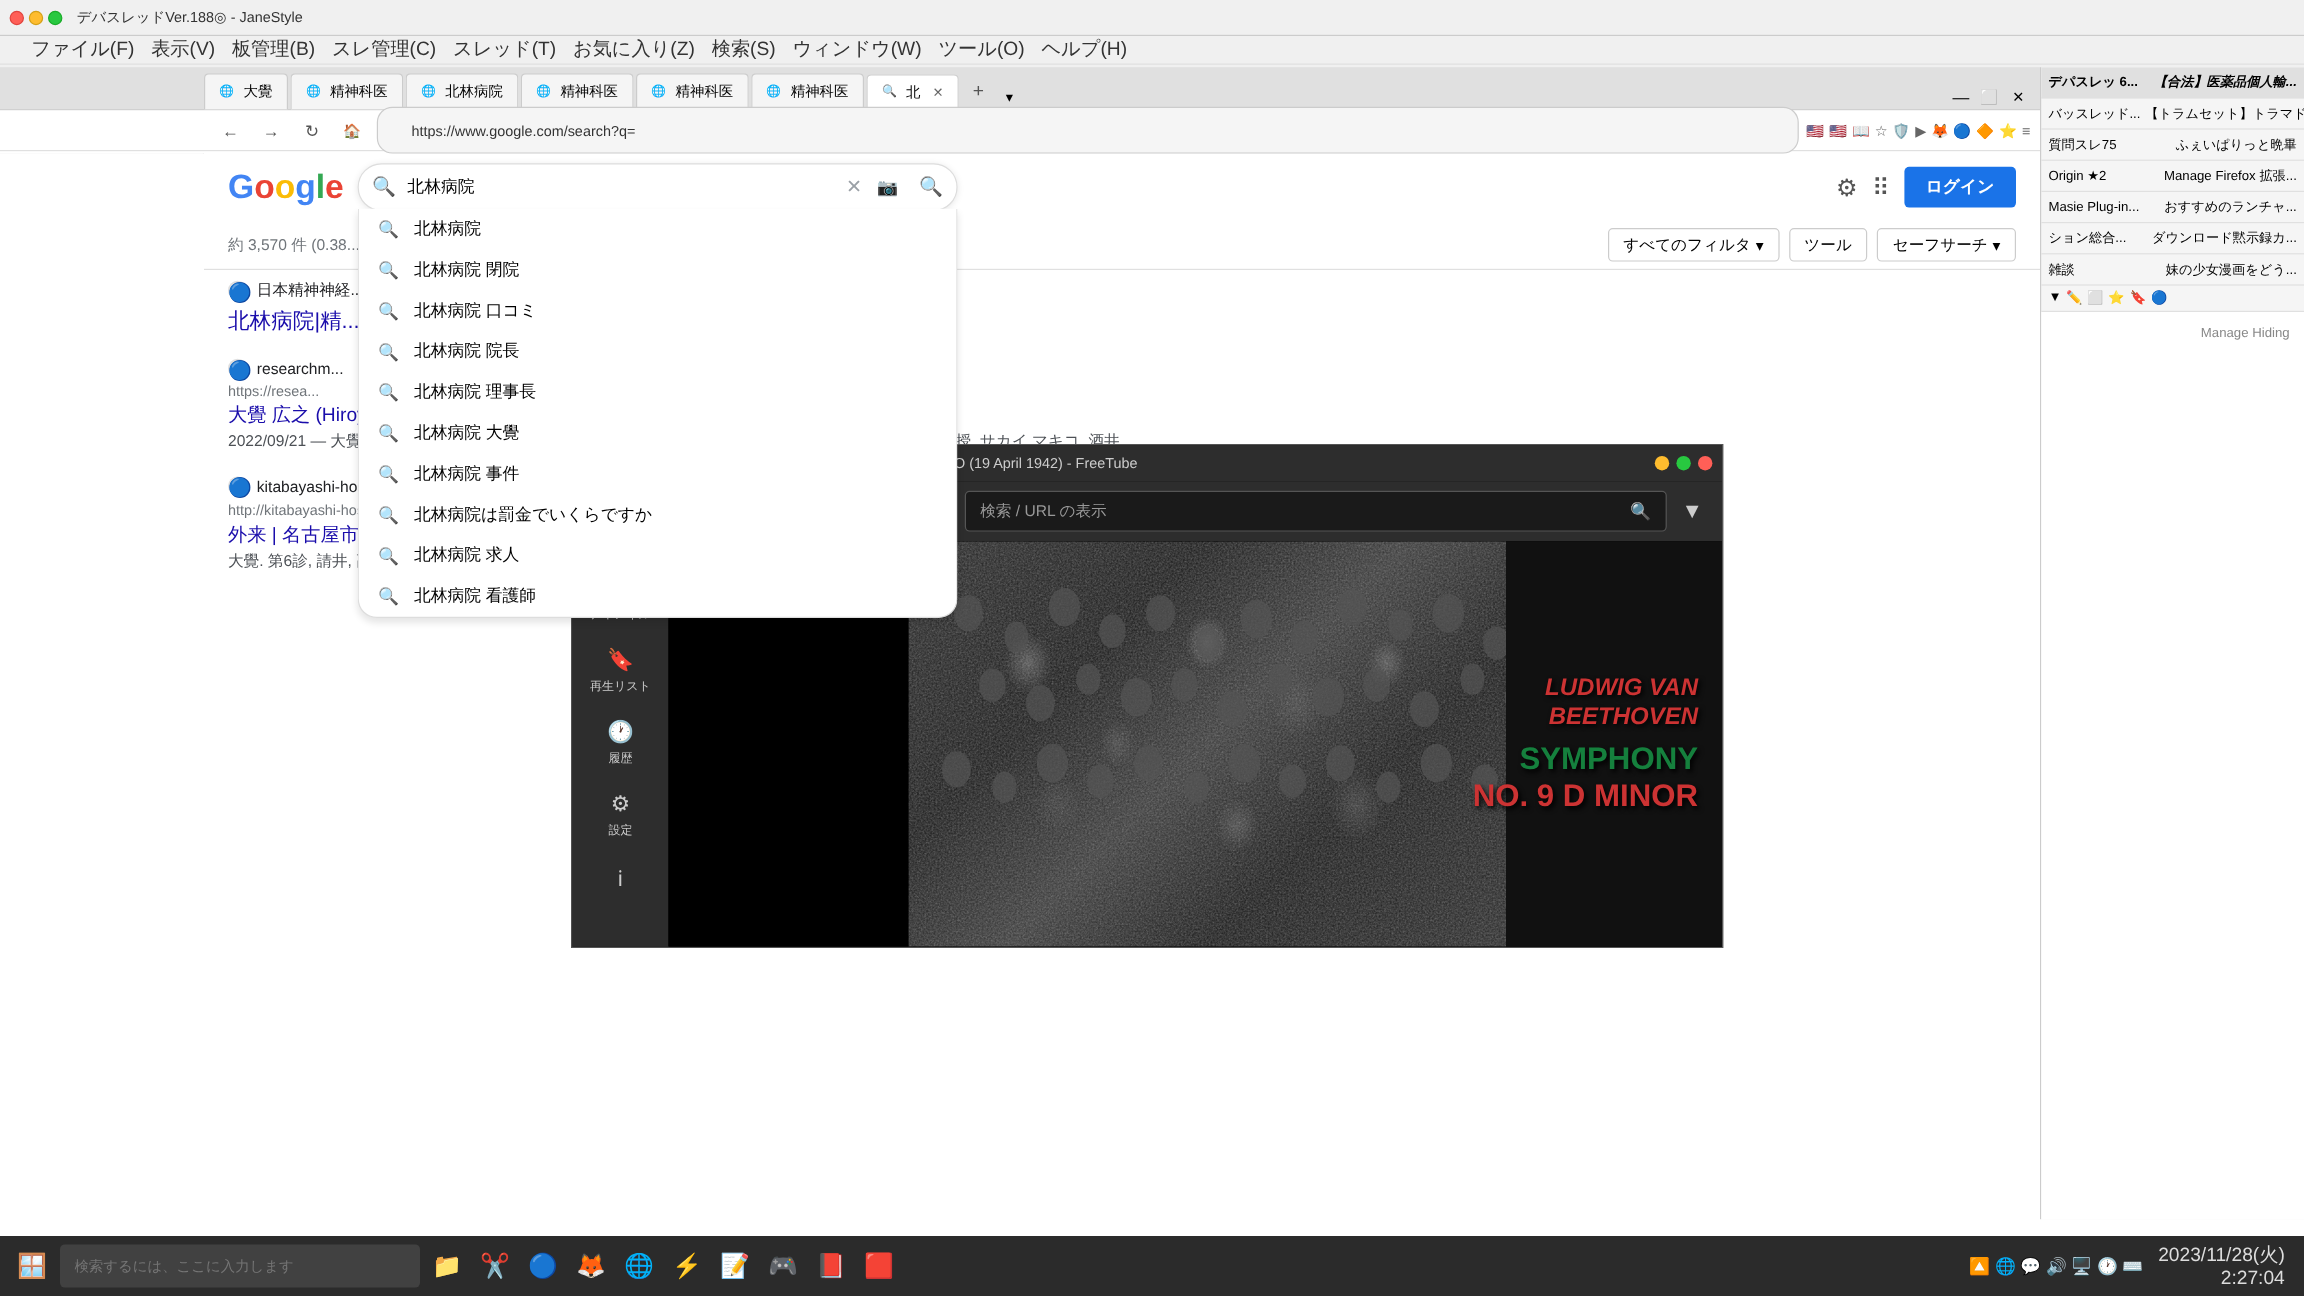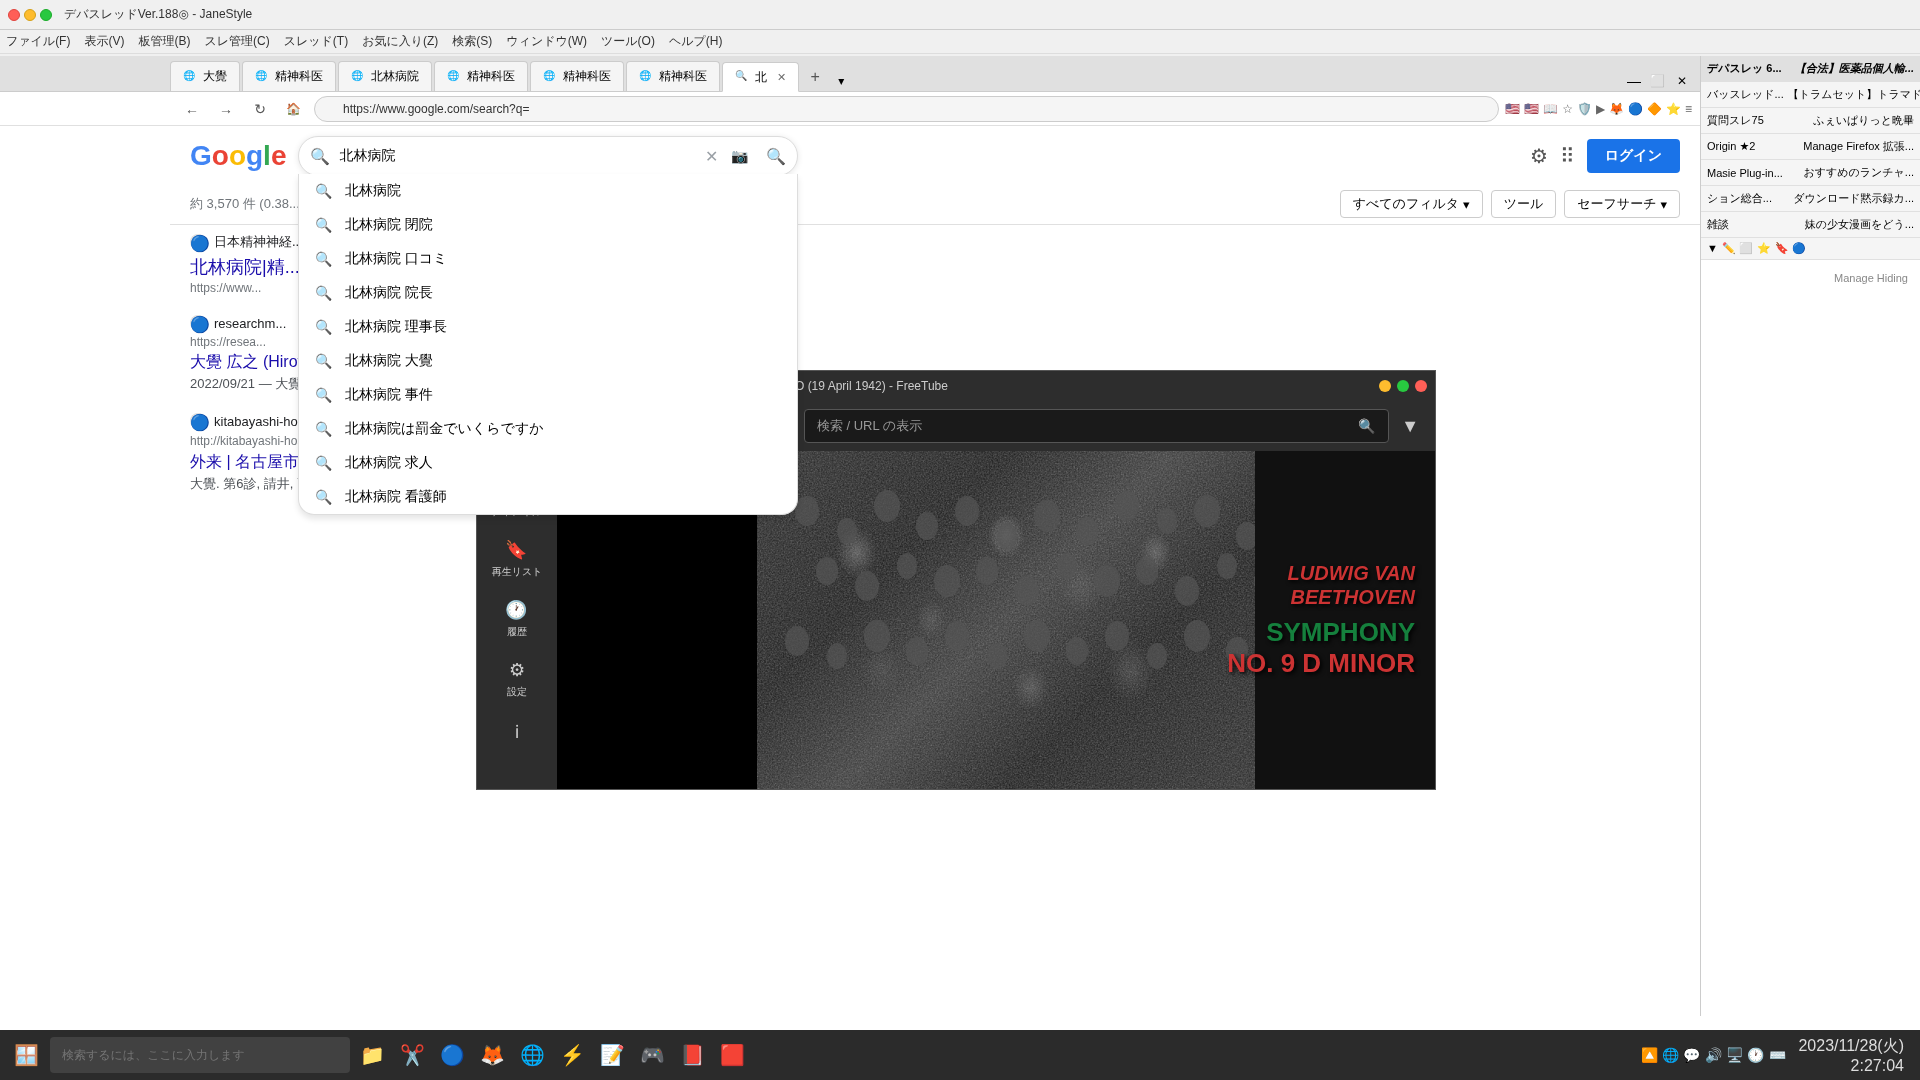--- a/index.html
+++ b/index.html
@@ -22,22 +22,22 @@
     .win-btn.yellow { background: #febc2e; border-color: #d4a017; }
     .win-btn.green { background: #28c840; border-color: #1aac29; }
     .titlebar-text { font-size: 12px; color: #333; margin-left: 6px; }
 
     
     .menu-bar {
       height: 24px;
       background: #f0f0f0;
       display: flex;
       align-items: center;
-      padding: 0 0;
-      font-size: 12px;
+      padding: 0 20px;
+      font-size: 16px;
       border-bottom: 1px solid #ddd;
       gap: 2px;
     }
     .menu-item { padding: 2px 6px; cursor: pointer; color: #333; }
 
     
     .toolbar {
       height: 32px;
       background: #f0f0f0;
       display: flex;
@@ -612,21 +612,21 @@
     <div style="width:20px;height:20px;display:flex;align-items:center;justify-content:center;cursor:pointer;font-size:12px;">⬜</div>
     <div style="width:20px;height:20px;display:flex;align-items:center;justify-content:center;cursor:pointer;font-size:12px;">✕</div>
   </div>
 </div>
 
 <div style="position:absolute;top:92px;left:0;right:220px;height:34px;background:#fff;display:flex;align-items:center;padding:2px 8px 2px 178px;gap:6px;border-bottom:1px solid #e0e0e0;z-index:10;">
   <div class="nav-btn">←</div>
   <div class="nav-btn">→</div>
   <div class="nav-btn">↻</div>
   <div class="nav-btn" style="font-size:12px;">🏠</div>
-  <input type="text" class="address-input" style="flex: 1 1 0%; height: 26px; border: 1px solid rgb(204, 204, 204); border-radius: 13px; padding: 0px 12px 0px 28px; font-size: 12px; background: rgb(245, 245, 245);" value="https://www.google.com/search?q=">
+  <input type="text" class="address-input" style="flex: 1 1 0%; height: 39px; border: 1px solid rgb(204, 204, 204); border-radius: 13px; padding: 0px 12px 0px 28px; font-size: 12px; background: rgb(245, 245, 245);" value="https://www.google.com/search?q=">
   <div style="display:flex;gap:4px;align-items:center;">
     <span style="font-size:12px;cursor:pointer;color:#666;">🇺🇸</span>
     <span style="font-size:12px;cursor:pointer;color:#666;">🇺🇸</span>
     <span style="font-size:12px;cursor:pointer;color:#666;">📖</span>
     <span style="font-size:12px;cursor:pointer;color:#666;">☆</span>
     <span style="font-size:12px;cursor:pointer;color:#666;">🛡️</span>
     <span style="font-size:12px;cursor:pointer;color:#666;">▶</span>
     <span style="font-size:12px;cursor:pointer;color:#666;">🦊</span>
     <span style="font-size:12px;cursor:pointer;color:#666;">🔵</span>
     <span style="font-size:12px;cursor:pointer;color:#666;">🔶</span>
@@ -744,21 +744,20 @@
     </div>
 
     <div class="search-results">
 
       <div class="result-item">
         <div class="result-source">
           <div class="result-favicon">🔵</div>
           <span class="result-domain">日本精神神経...</span>
         </div>
         <div class="result-title" style="color:#1a0dab;">北林病院|精...</div>
-        <div style="font-size:12px;color:#70757a;">https://www...</div>
       </div>
 
       <div class="result-item">
         <div class="result-source">
           <div class="result-favicon">🔵</div>
           <span class="result-domain">researchm...</span>
         </div>
         <div style="font-size:12px;color:#70757a;margin-bottom:3px;">https://resea...</div>
         <div class="result-title" style="color:#1a0dab;font-size:16px;">大覺 広之 (Hiroyuki Oae) — 自日生大学「医字...</div>
         <div class="result-snippet">2022/09/21 — 大覺 広之. Hiroyuki Oae. 更新日: 2022/09/21. ホ... 学部附属病院 親と子どもの心療科 准教授. サカイ マキコ. 酒井 ...</div>

